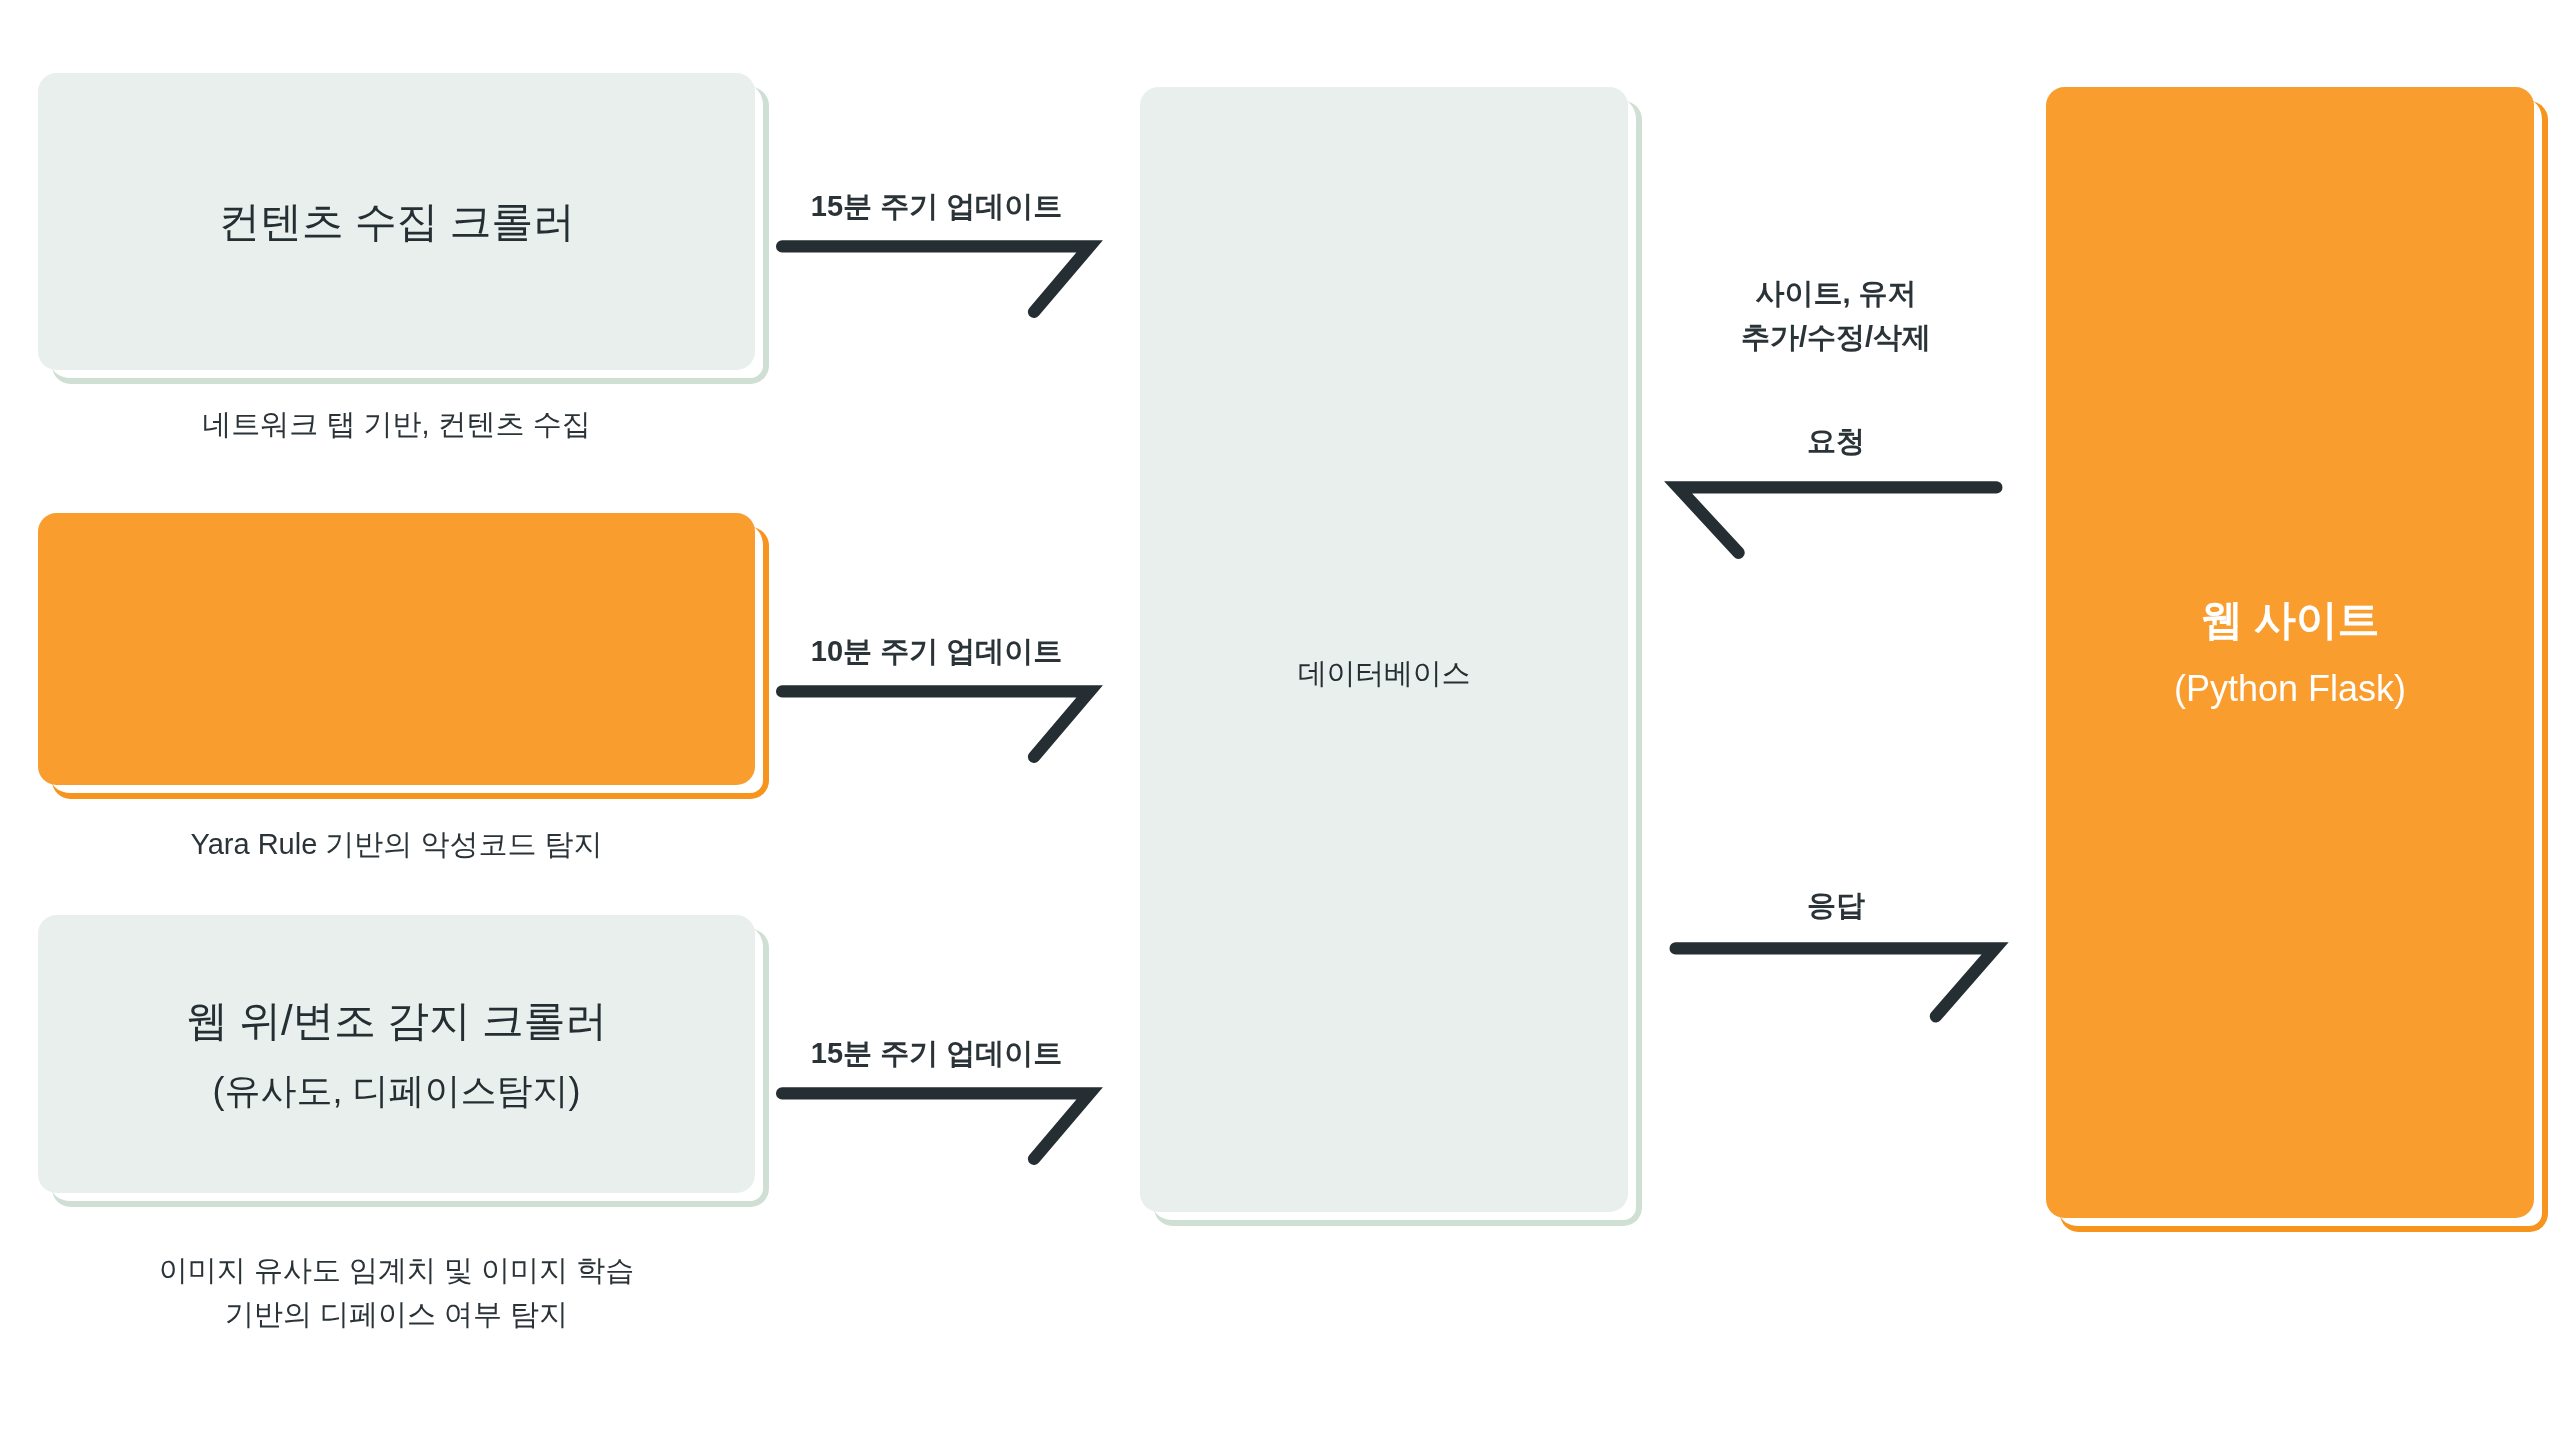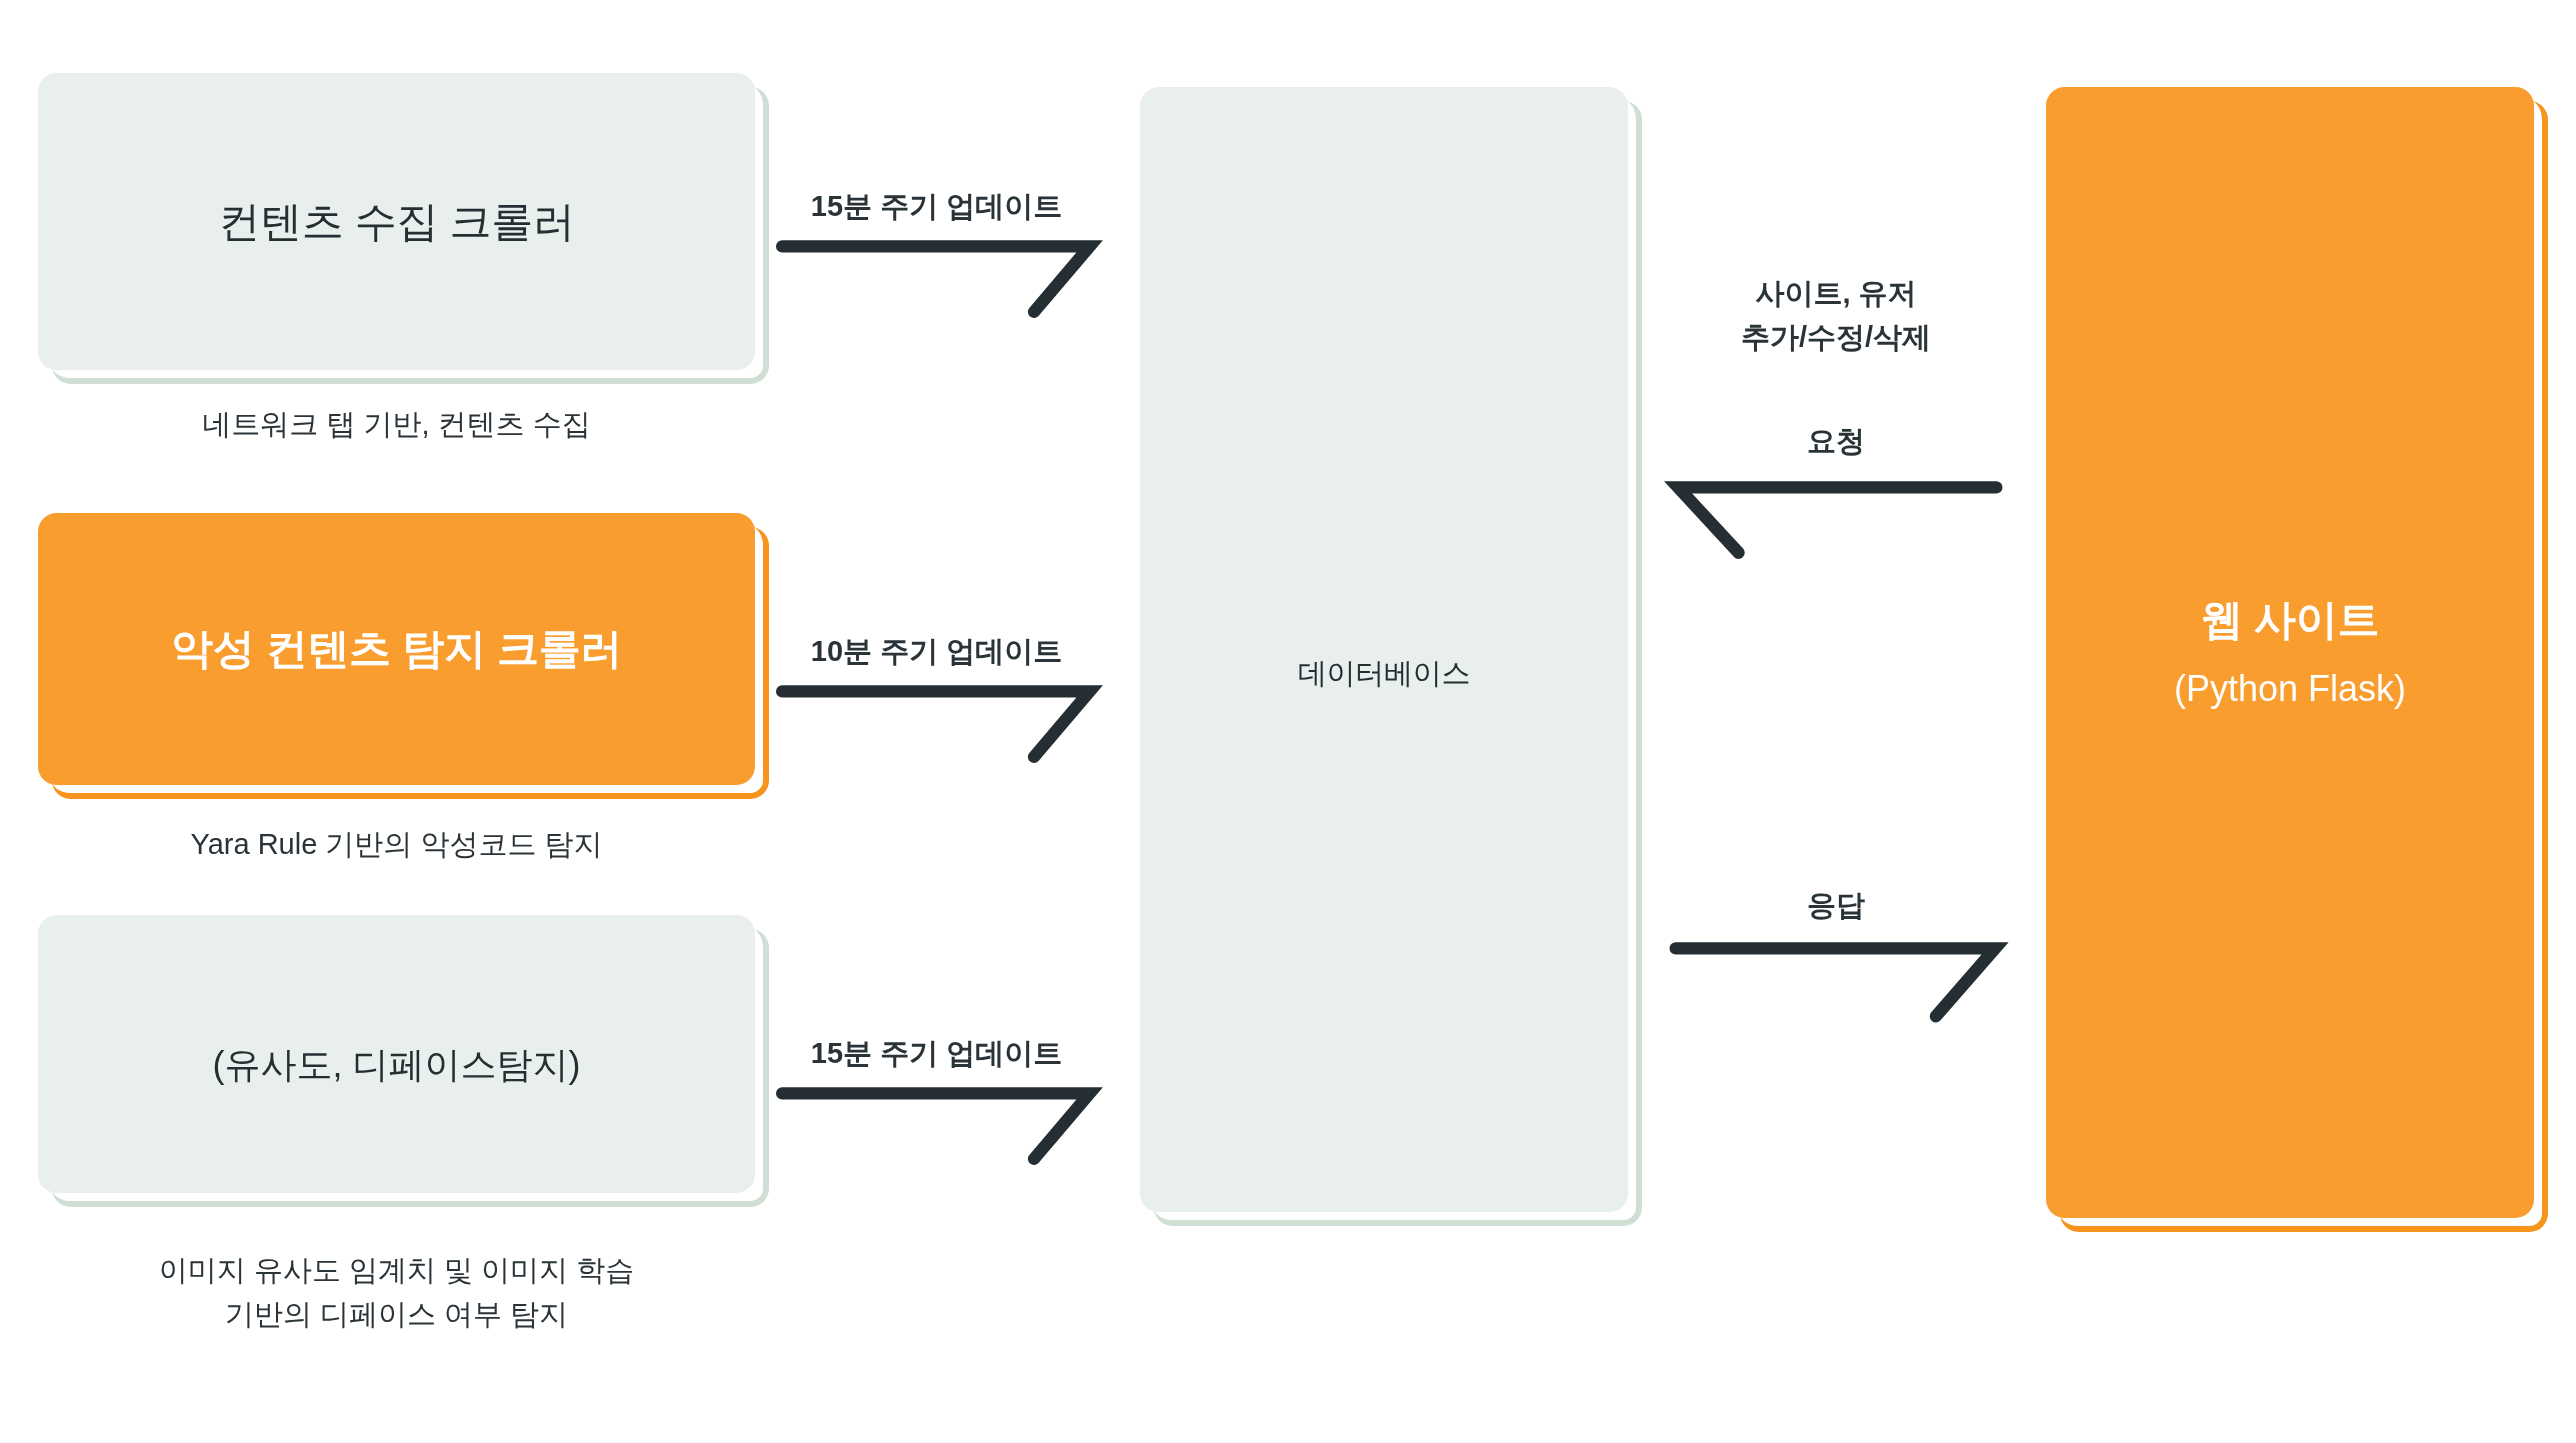--- a/index.html
+++ b/index.html
@@ -116,30 +116,28 @@
     <div class="face"></div>
     <div class="content">
       <div class="node-title">컨텐츠 수집 크롤러</div>
     </div>
   </div>
   <div class="caption" style="left:38px; top:402px; width:717px;">네트워크 탭 기반, 컨텐츠 수집</div>
 
   <div class="node accent" id="crawler-malware" style="left:38px; top:513px; width:717px; height:272px;">
     <div class="shadow"></div>
     <div class="face"></div>
-    <div class="content">
-      <div class="node-title">악성 컨텐츠 탐지 크롤러</div>
-    </div>
   </div>
   <div class="caption" style="left:38px; top:822px; width:717px;">Yara Rule 기반의 악성코드 탐지</div>
 
   <div class="node" id="crawler-deface" style="left:38px; top:915px; width:717px; height:278px;">
     <div class="shadow"></div>
     <div class="face"></div>
     <div class="content">
+      <div class="node-title">웹 위/변조 감지 크롤러</div>
       <div class="node-sub">(유사도, 디페이스탐지)</div>
     </div>
   </div>
   <div class="caption" style="left:38px; top:1248px; width:717px;">
     <div>이미지 유사도 임계치 및 이미지 학습</div>
     <div>기반의 디페이스 여부 탐지</div>
   </div>
 
   <div class="edge" style="left:776px; top:185px; width:321px; height:155px;">
     <div class="edge-label" style="top:0;">15분 주기 업데이트</div>

